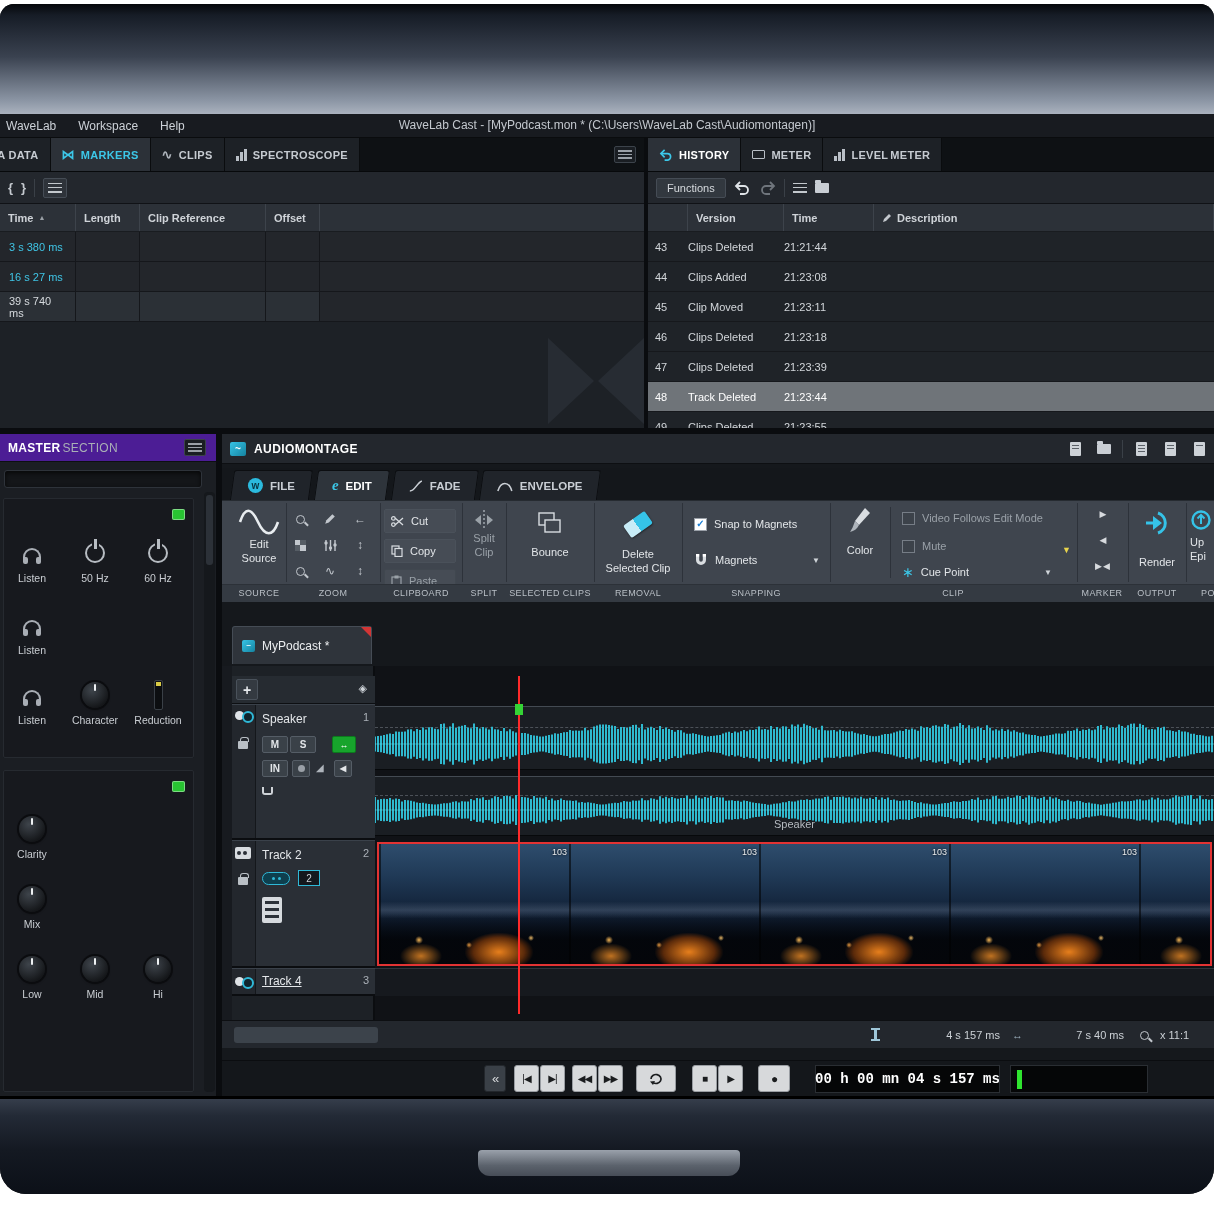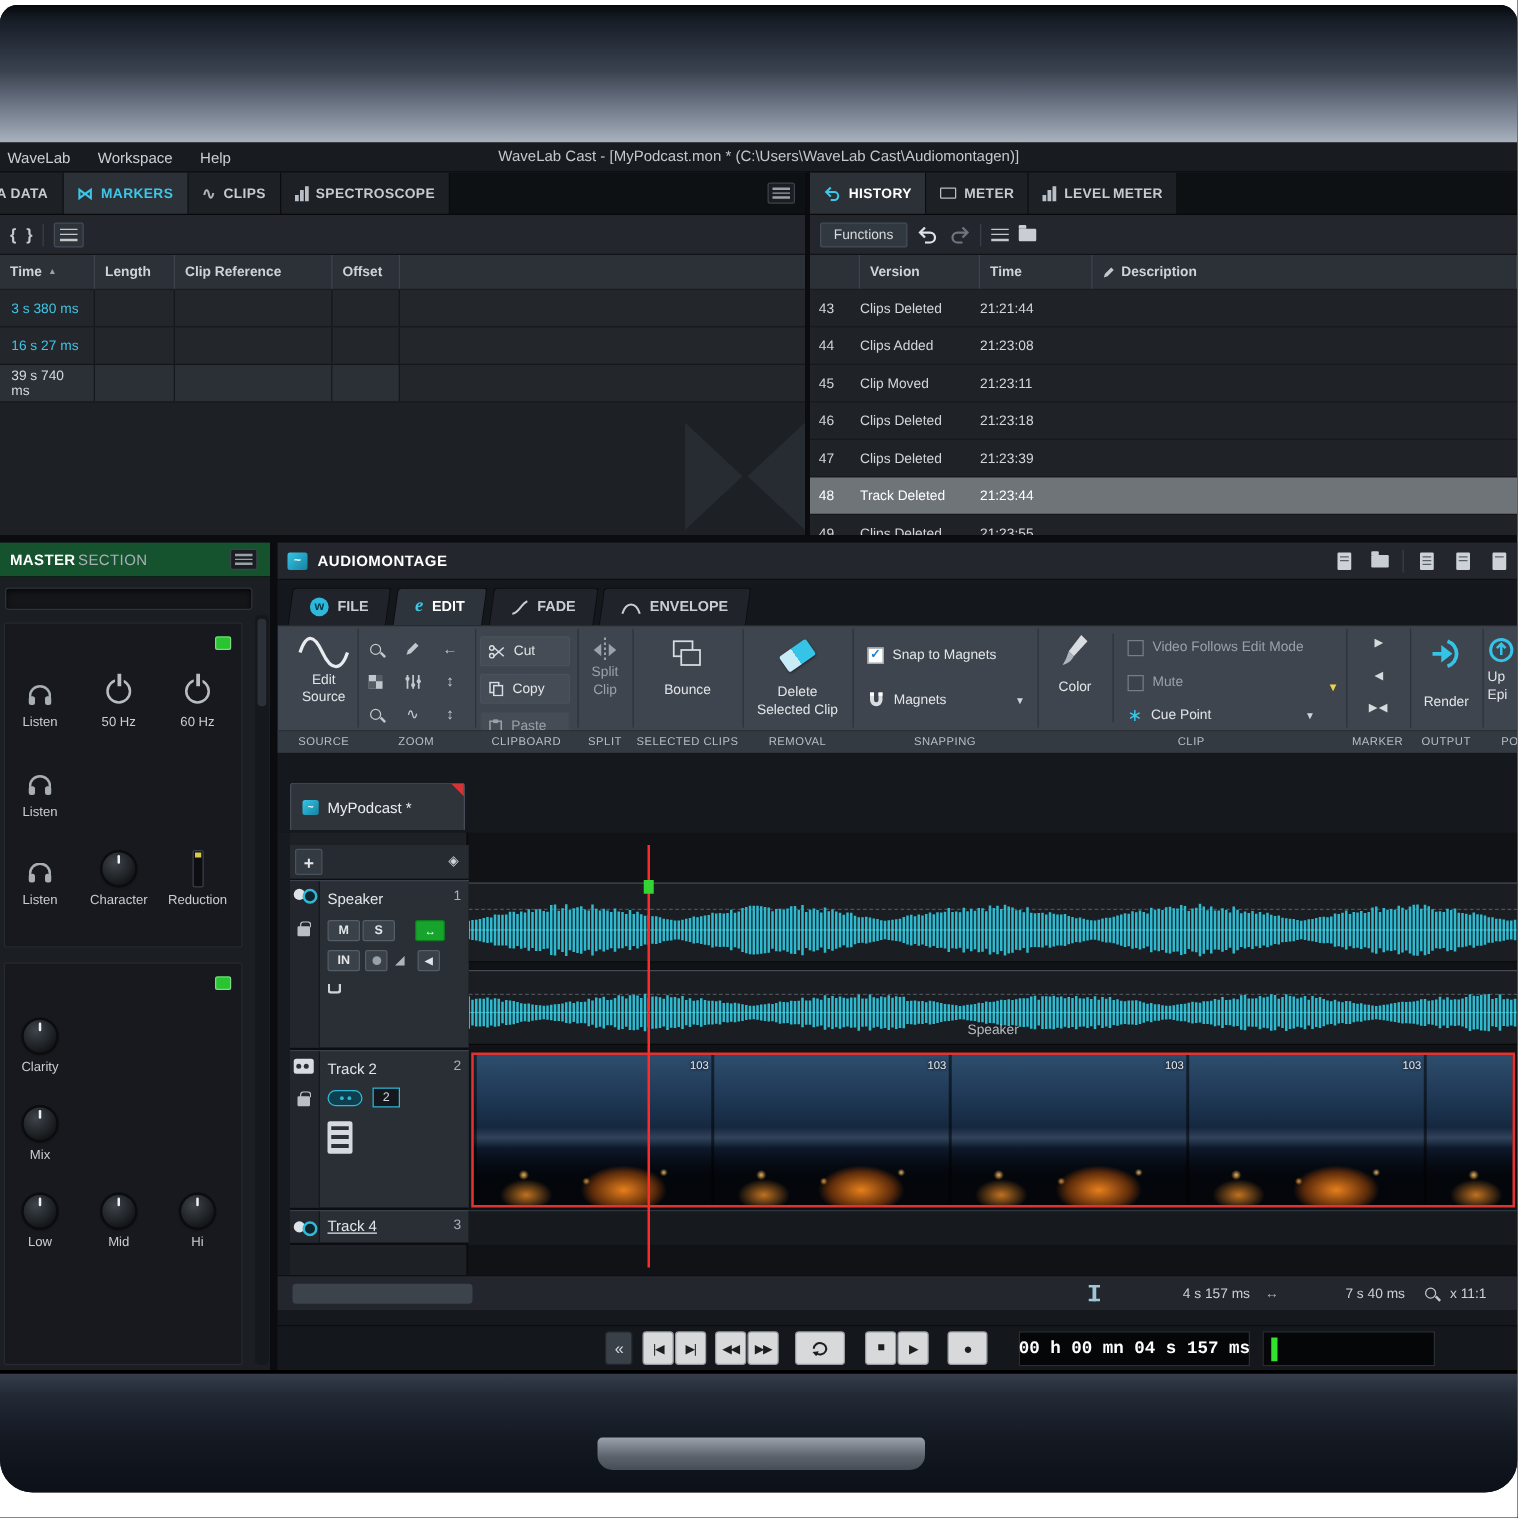--- a/index.html
+++ b/index.html
@@ -76,21 +76,21 @@
   .wlogo .rt { position:absolute; right:0; top:0; width:0; height:0; border-top:43px solid transparent; border-bottom:43px solid transparent; border-right:46px solid #272c33; }
 
   
   .hipanel { left:648px; top:134px; width:566px; height:290px; }
 
   
   svg { display:block; }
 
   
   .master { left:0; top:430px; width:216px; height:662px; background:#1b1e23; position:absolute; overflow:hidden; }
-  .msheader { position:absolute; left:0; top:0; width:216px; height:28px; background:#14532d; border-bottom:1px solid #0d0f12; display:flex; align-items:center; padding:0 8px; font-size:12px; }
+  .msheader { position:absolute; left:0; top:0; width:216px; height:28px; background:#4c1d95; border-bottom:1px solid #0d0f12; display:flex; align-items:center; padding:0 8px; font-size:12px; }
   .msheader b { color:#ffffff; letter-spacing:.3px; }
   .msheader .lt2 { color:#a9afb6; margin-left:2px; letter-spacing:.3px; }
   .recess { position:absolute; left:4px; top:36px; width:198px; height:18px; background:#141619; border:1px solid #2e333a; border-radius:3px; box-shadow:inset 0 2px 5px rgba(0,0,0,.7); }
   .vscroll { position:absolute; right:1px; top:58px; bottom:4px; width:11px; background:#15181c; border-radius:4px; }
   .vscroll i { position:absolute; left:2px; right:2px; top:3px; height:70px; background:#2c3138; border-radius:3px; display:block; }
   .mpanel { position:absolute; left:3px; width:191px; background:#17191e; border:1px solid #262a30; border-radius:2px; }
   .led { position:absolute; right:8px; top:10px; width:13px; height:11px; background:#28c432; border-radius:2px; box-shadow:inset 0 0 0 1px rgba(255,255,255,.4); }
   .mctrl { position:absolute; width:56px; text-align:center; color:#c9cdd2; font-size:10.5px; }
   .mctrl .ic { height:28px; display:flex; justify-content:center; align-items:center; margin-bottom:5px; }
   .phones { width:18px; height:11px; border:2px solid #a9aeb5; border-bottom:none; border-radius:9px 9px 0 0; position:relative; display:inline-block; }

